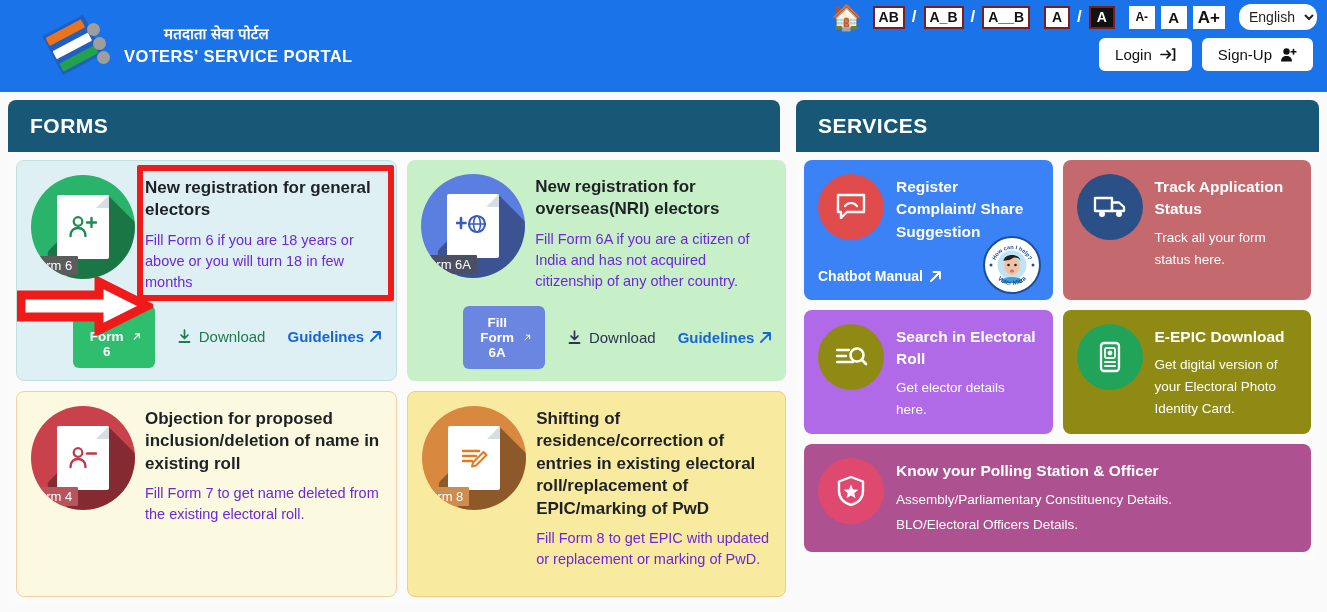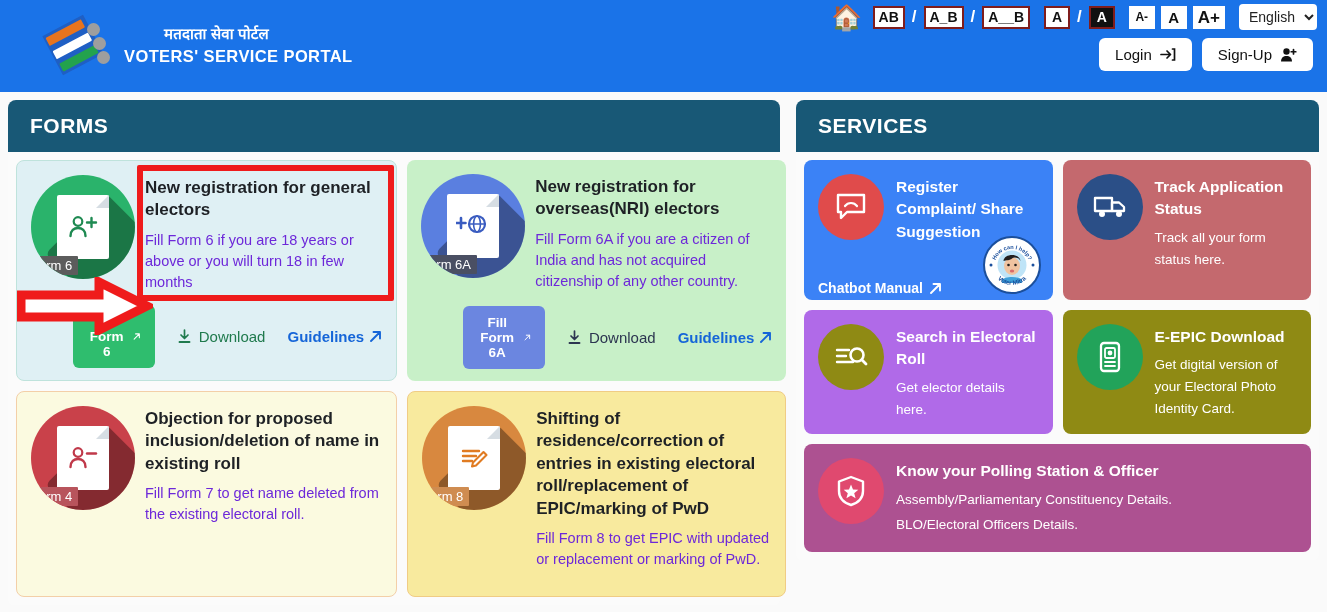--- a/index.html
+++ b/index.html
@@ -56,21 +56,21 @@
     display: inline-flex; align-items: center; justify-content: center;
     min-width: 26px; height: 23px; padding: 0 5px;
     background: #ffffff; color: #111; border: none;
     font-weight: bold; line-height: 1;
   }
   .a11y-plain.sm { font-size: 12px; }
   .a11y-plain.md { font-size: 15px; }
   .a11y-plain.lg { font-size: 17px; }
   .sep { color: #fff; font-size: 17px; font-weight: 600; padding: 0 1px; }
   .lang-select {
-    background: #fff; color: #222; border: none; border-radius: 4px;
+    background: #fff; color: #222; border: none; border-radius: 12px;
     font-size: 14px; font-family: "Liberation Sans", sans-serif;
     padding: 4px 6px; height: 26px; margin-left: 8px; cursor: pointer;
   }
   .auth-row { display: flex; gap: 10px; padding-right: 4px; }
   .auth-btn {
     background: #fff; border: none; border-radius: 6px;
     padding: 8px 16px; font-size: 15px; color: #111;
     font-family: "Liberation Sans", sans-serif; cursor: pointer;
     display: inline-flex; align-items: center; gap: 8px;
   }
@@ -216,21 +216,21 @@
 
   .svc-text { flex: 1; padding-top: 2px; }
   .svc-title {
     color: #fff; font-size: 15.5px; font-weight: bold;
     line-height: 1.45; margin-bottom: 6px;
   }
   .svc-desc { color: #fff; font-size: 13.5px; line-height: 1.6; }
   .svc-desc + .svc-desc { margin-top: 4px; }
 
   .chatbot-link {
-    position: absolute; left: 14px; bottom: 4px;
+    position: absolute; left: 14px; bottom: 16px;
     color: #fff; font-size: 14px; font-weight: 600; cursor: pointer;
     background: none; border: none; display: inline-flex; align-items: center; gap: 6px;
     font-family: "Liberation Sans", sans-serif;
   }
   .mitra {
     position: absolute; right: 12px; bottom: 6px;
     width: 58px; height: 58px; border-radius: 50%;
     background: #fff; border: 2px solid #1b4f9c;
     display: flex; align-items: center; justify-content: center;
     cursor: pointer; overflow: hidden;

